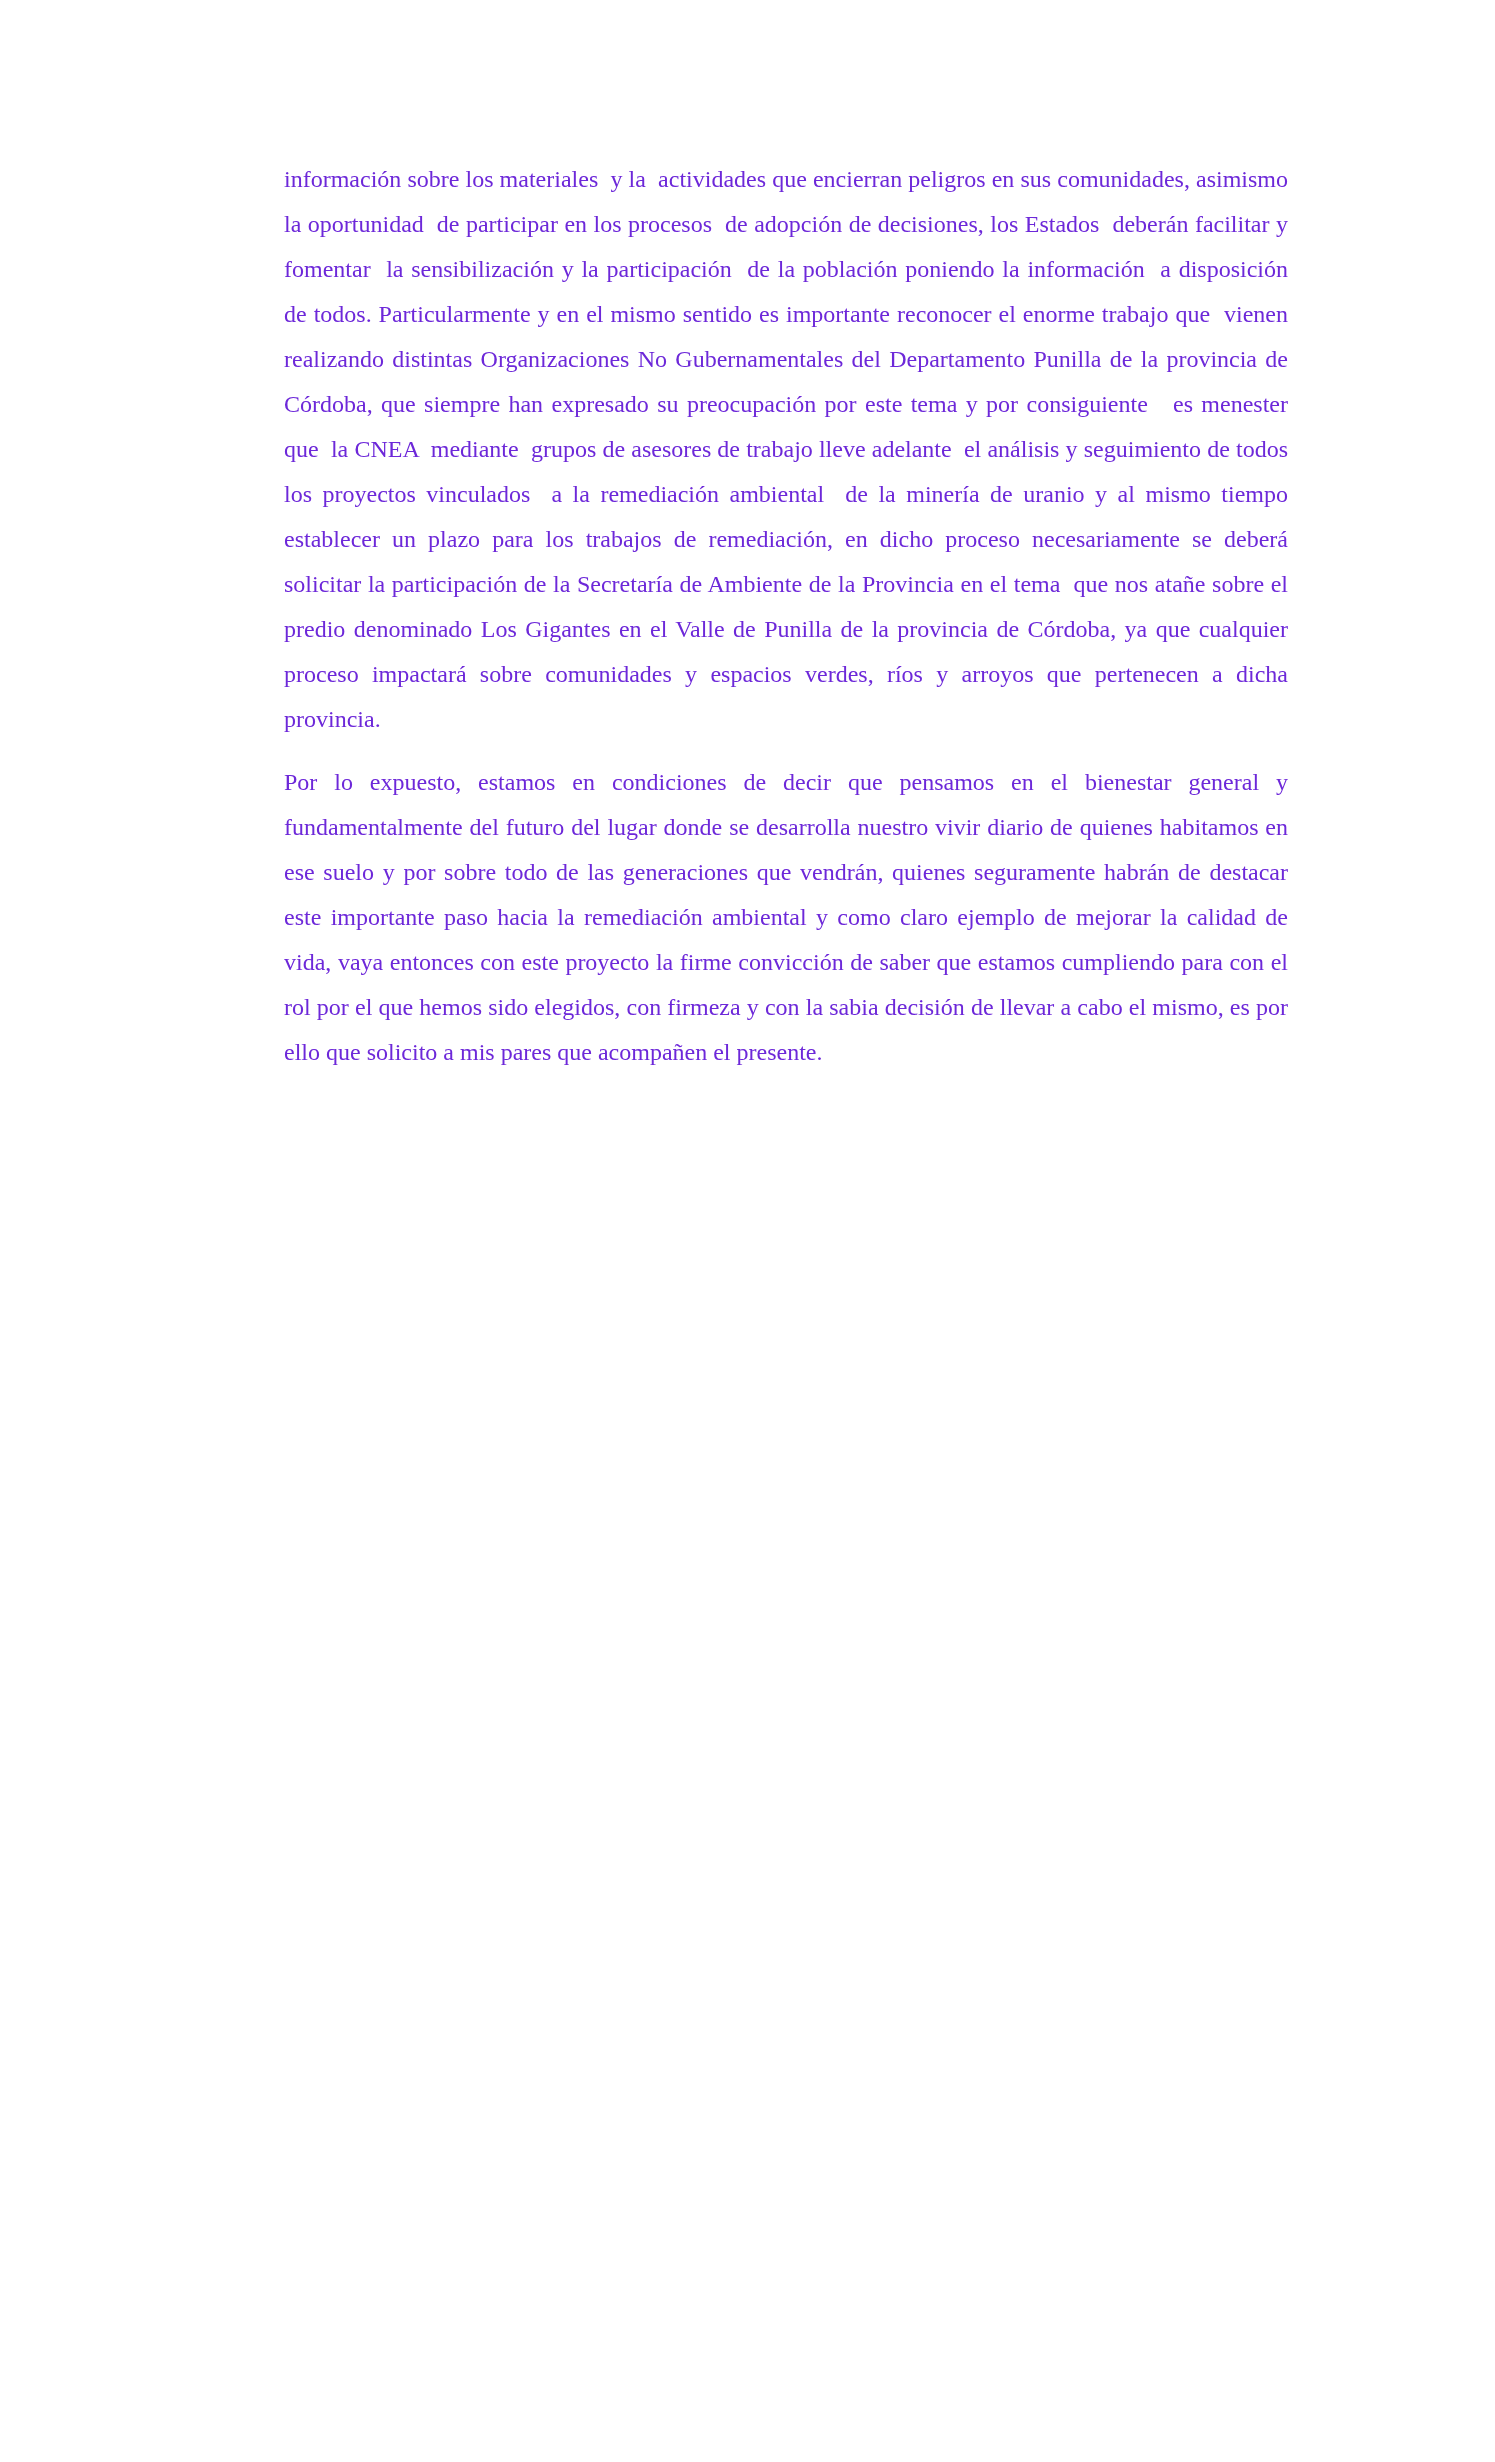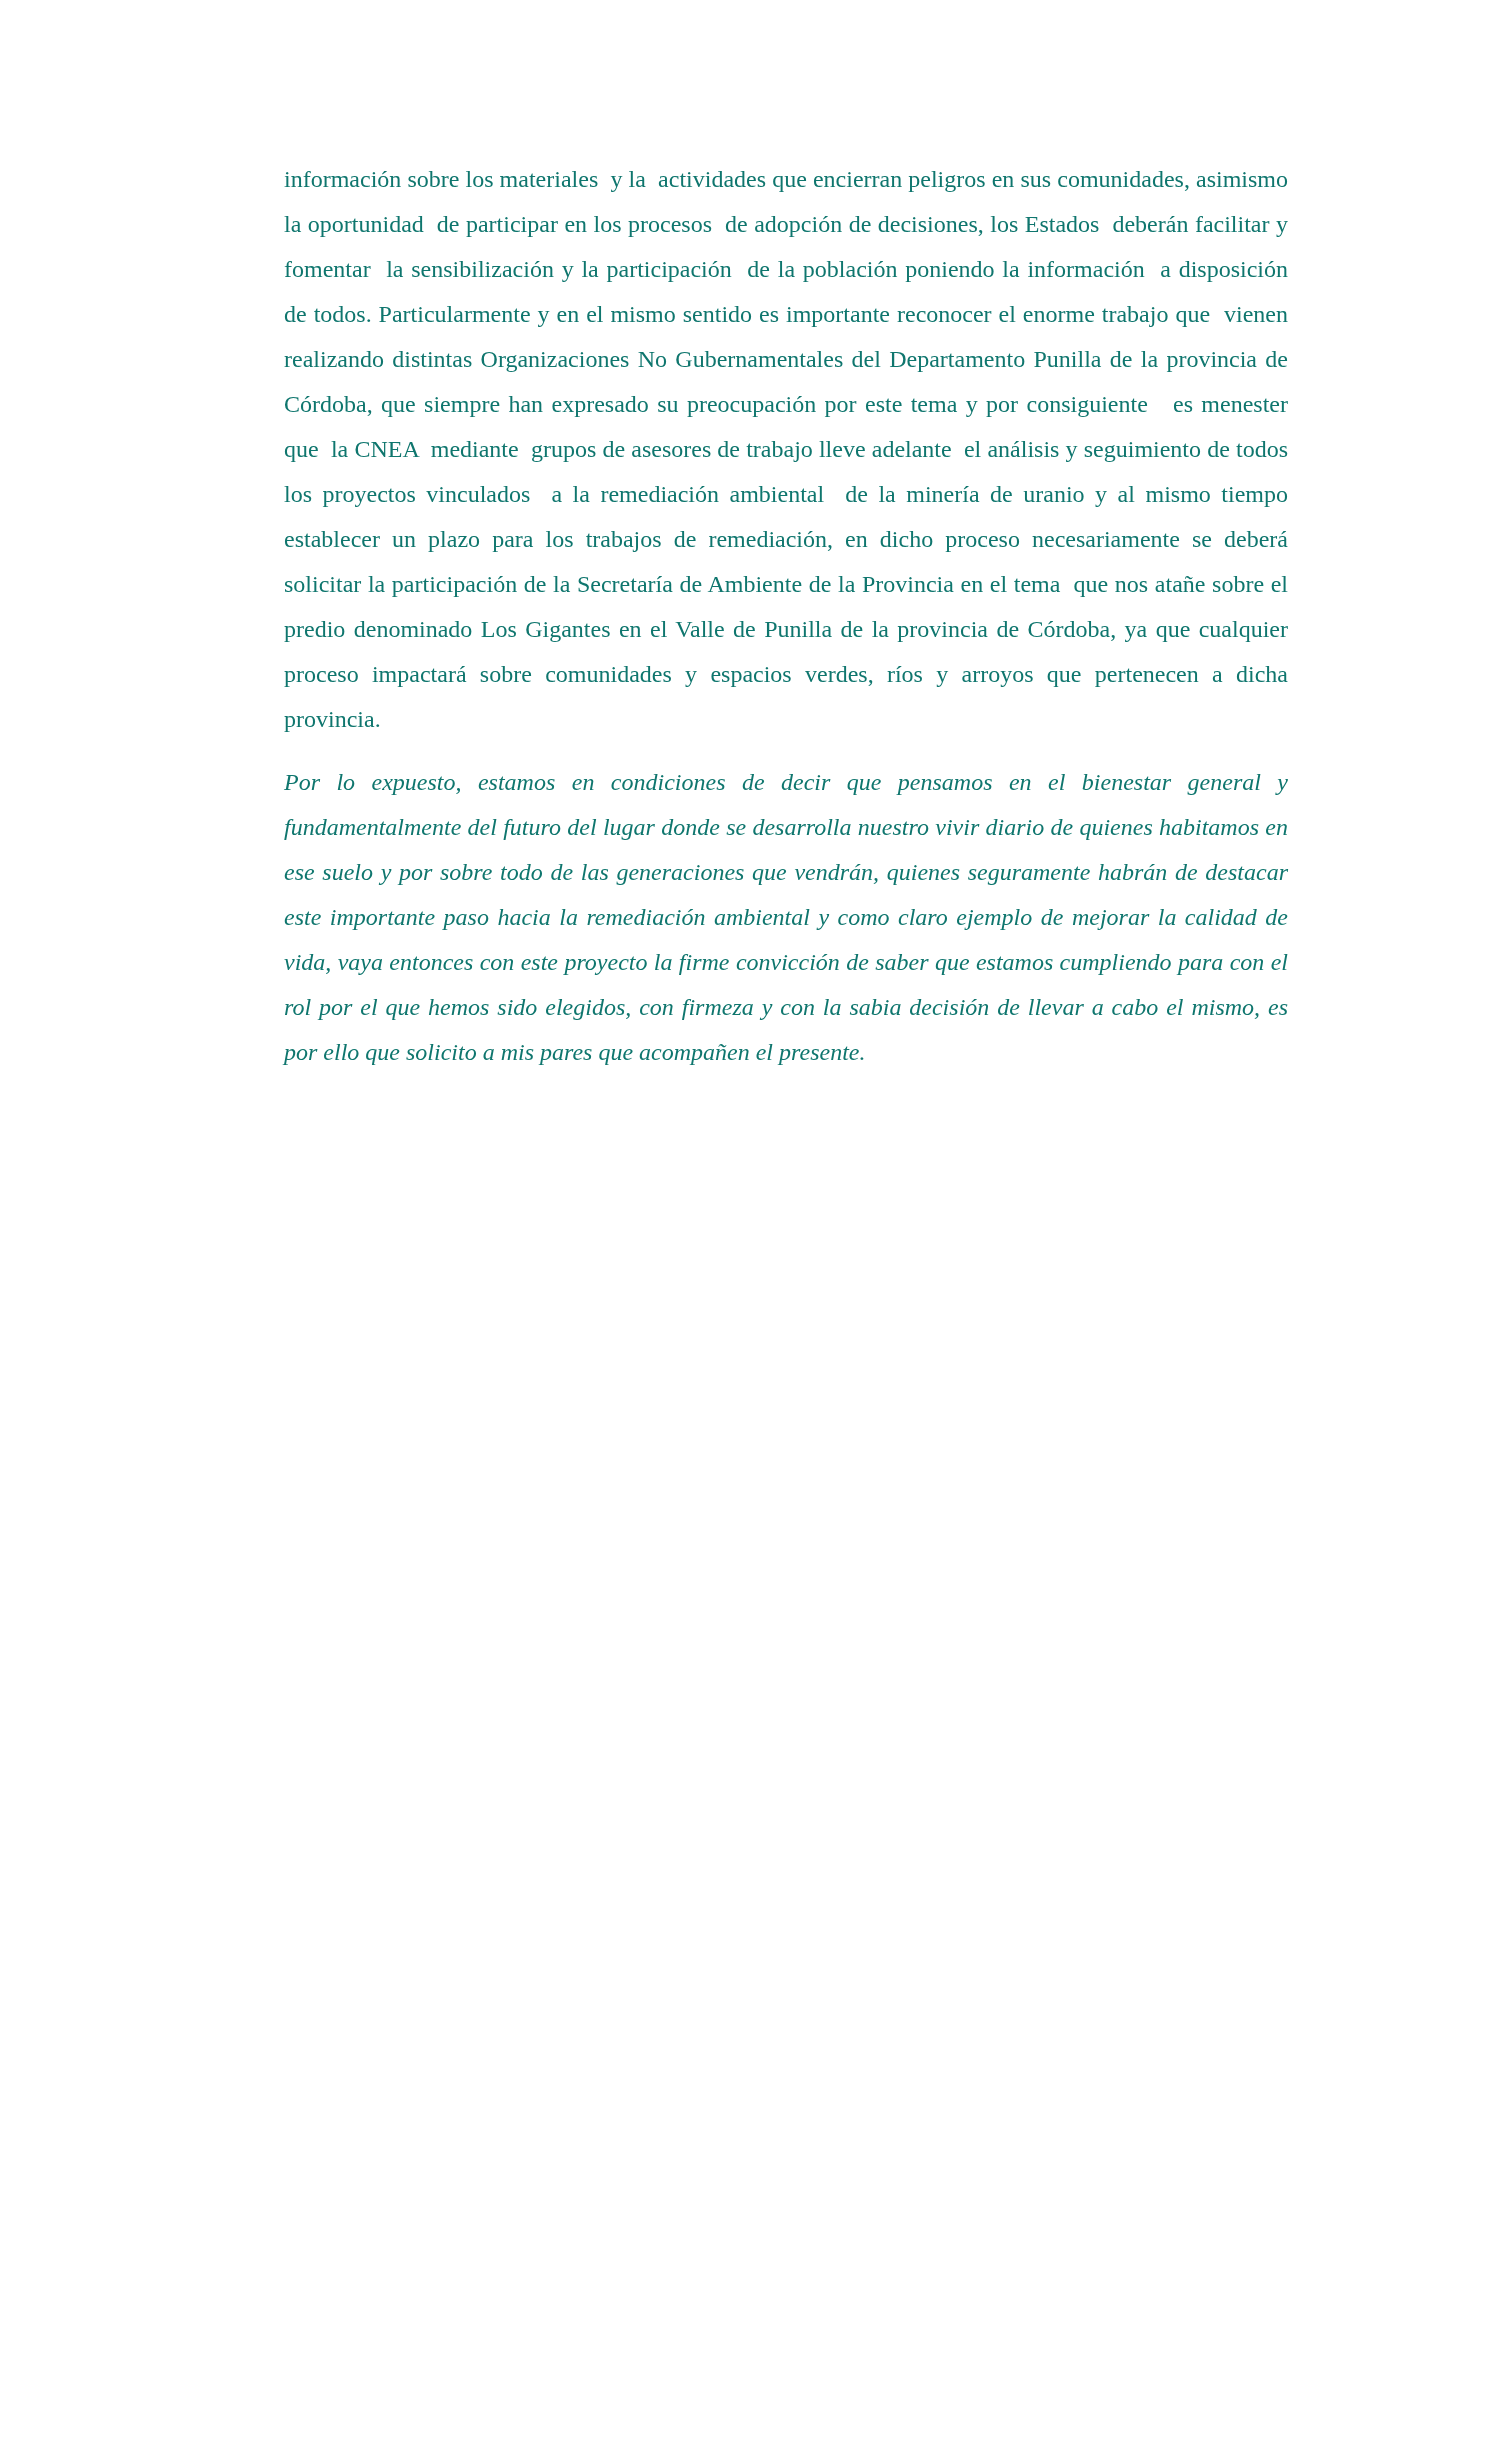--- a/index.html
+++ b/index.html
@@ -22,31 +22,30 @@
     position: absolute;
     left: 284px;
     top: 157px;
     width: 1004px;
   }
 
   .doc-paragraph {
     font-family: "Liberation Serif", "DejaVu Serif", serif;
     font-size: 24px;
     line-height: 45px;
-    color: #0f766e;
+    color: #6d28d9;
     text-align: justify;
     text-justify: inter-word;
     margin: 0 0 17.6px 0;
     white-space: pre-wrap;
     -webkit-font-smoothing: antialiased;
   }
 
   .doc-paragraph:last-child {
     margin-bottom: 0;
-    font-style: italic;
   }
 </style>
 </head>
 <body>
 
 <div class="page">
   <div class="text-block">
     <p class="doc-paragraph">información sobre los materiales  y la  actividades que encierran peligros en sus comunidades, asimismo la oportunidad  de participar en los procesos  de adopción de decisiones, los Estados  deberán facilitar y fomentar  la sensibilización y la participación  de la población poniendo la información  a disposición de todos. Particularmente y en el mismo sentido es importante reconocer el enorme trabajo que  vienen realizando distintas Organizaciones No Gubernamentales del Departamento Punilla de la provincia de Córdoba, que siempre han expresado su preocupación por este tema y por consiguiente   es menester que  la CNEA  mediante  grupos de asesores de trabajo lleve adelante  el análisis y seguimiento de todos los proyectos vinculados  a la remediación ambiental  de la minería de uranio y al mismo tiempo establecer un plazo para los trabajos de remediación, en dicho proceso necesariamente se deberá  solicitar la participación de la Secretaría de Ambiente de la Provincia en el tema  que nos atañe sobre el predio denominado Los Gigantes en el Valle de Punilla de la provincia de Córdoba, ya que cualquier proceso impactará sobre comunidades y espacios verdes, ríos y arroyos que pertenecen a dicha provincia.</p>
     <p class="doc-paragraph">Por lo expuesto, estamos en condiciones de decir que pensamos en el bienestar general y fundamentalmente del futuro del lugar donde se desarrolla nuestro vivir diario de quienes habitamos en ese suelo y por sobre todo de las generaciones que vendrán, quienes seguramente habrán de destacar este importante paso hacia la remediación ambiental y como claro ejemplo de mejorar la calidad de vida, vaya entonces con este proyecto la firme convicción de saber que estamos cumpliendo para con el rol por el que hemos sido elegidos, con firmeza y con la sabia decisión de llevar a cabo el mismo, es por ello que solicito a mis pares que acompañen el presente.</p>
   </div>

